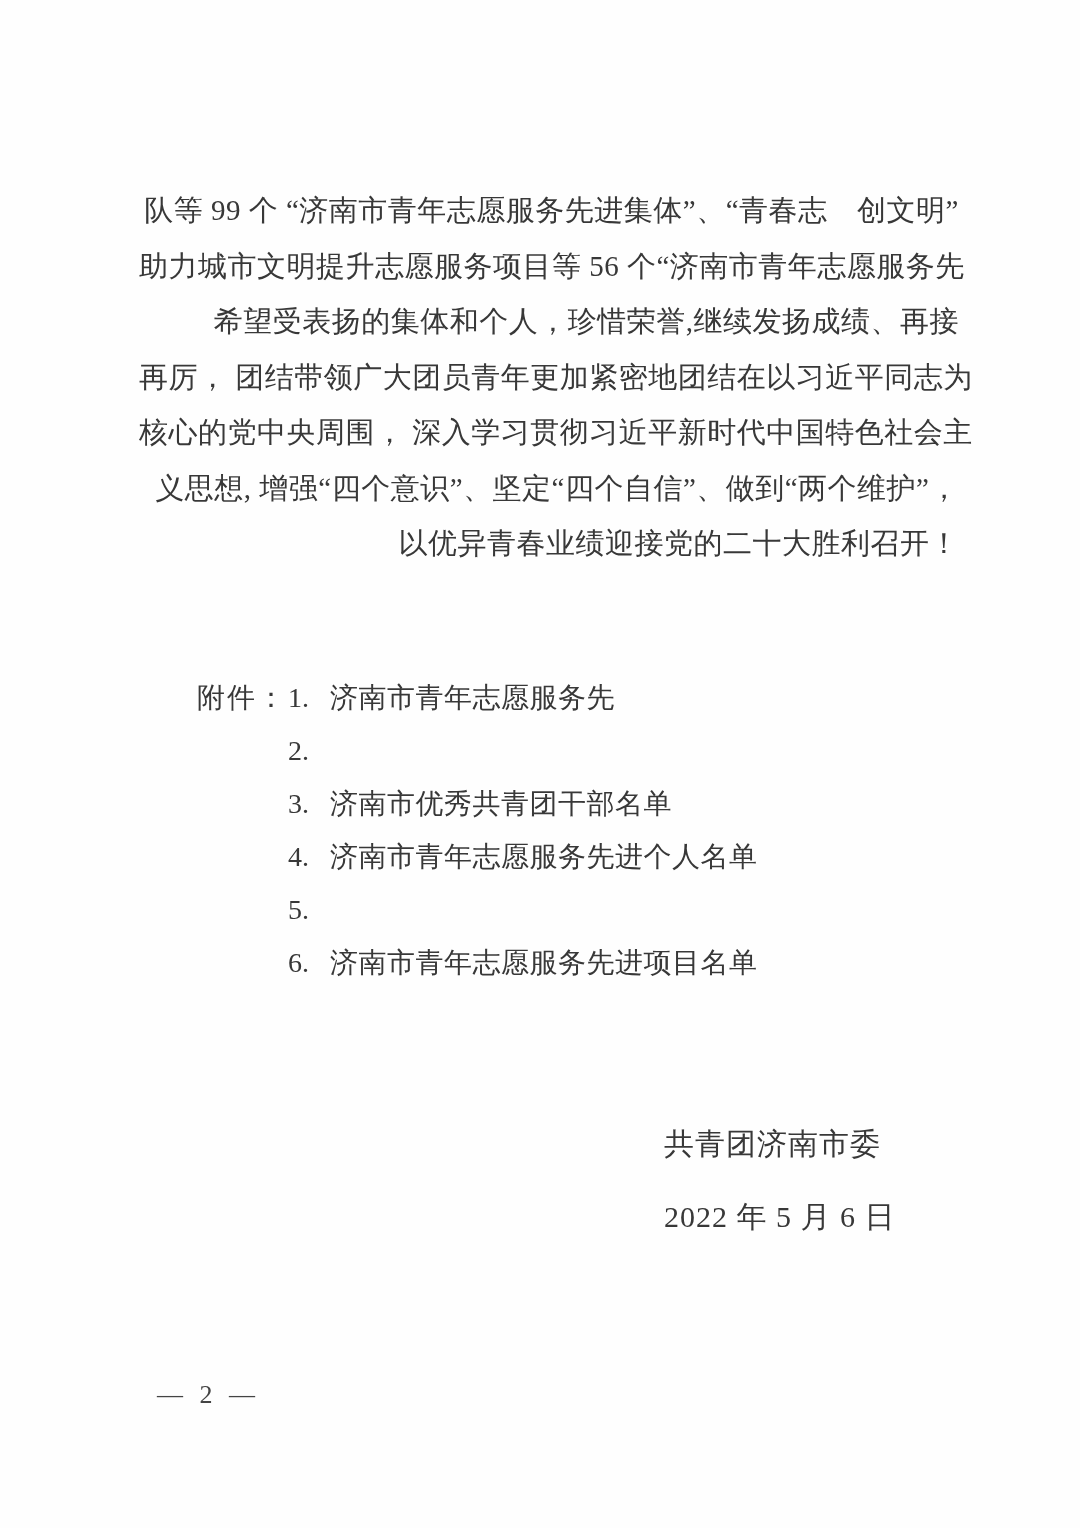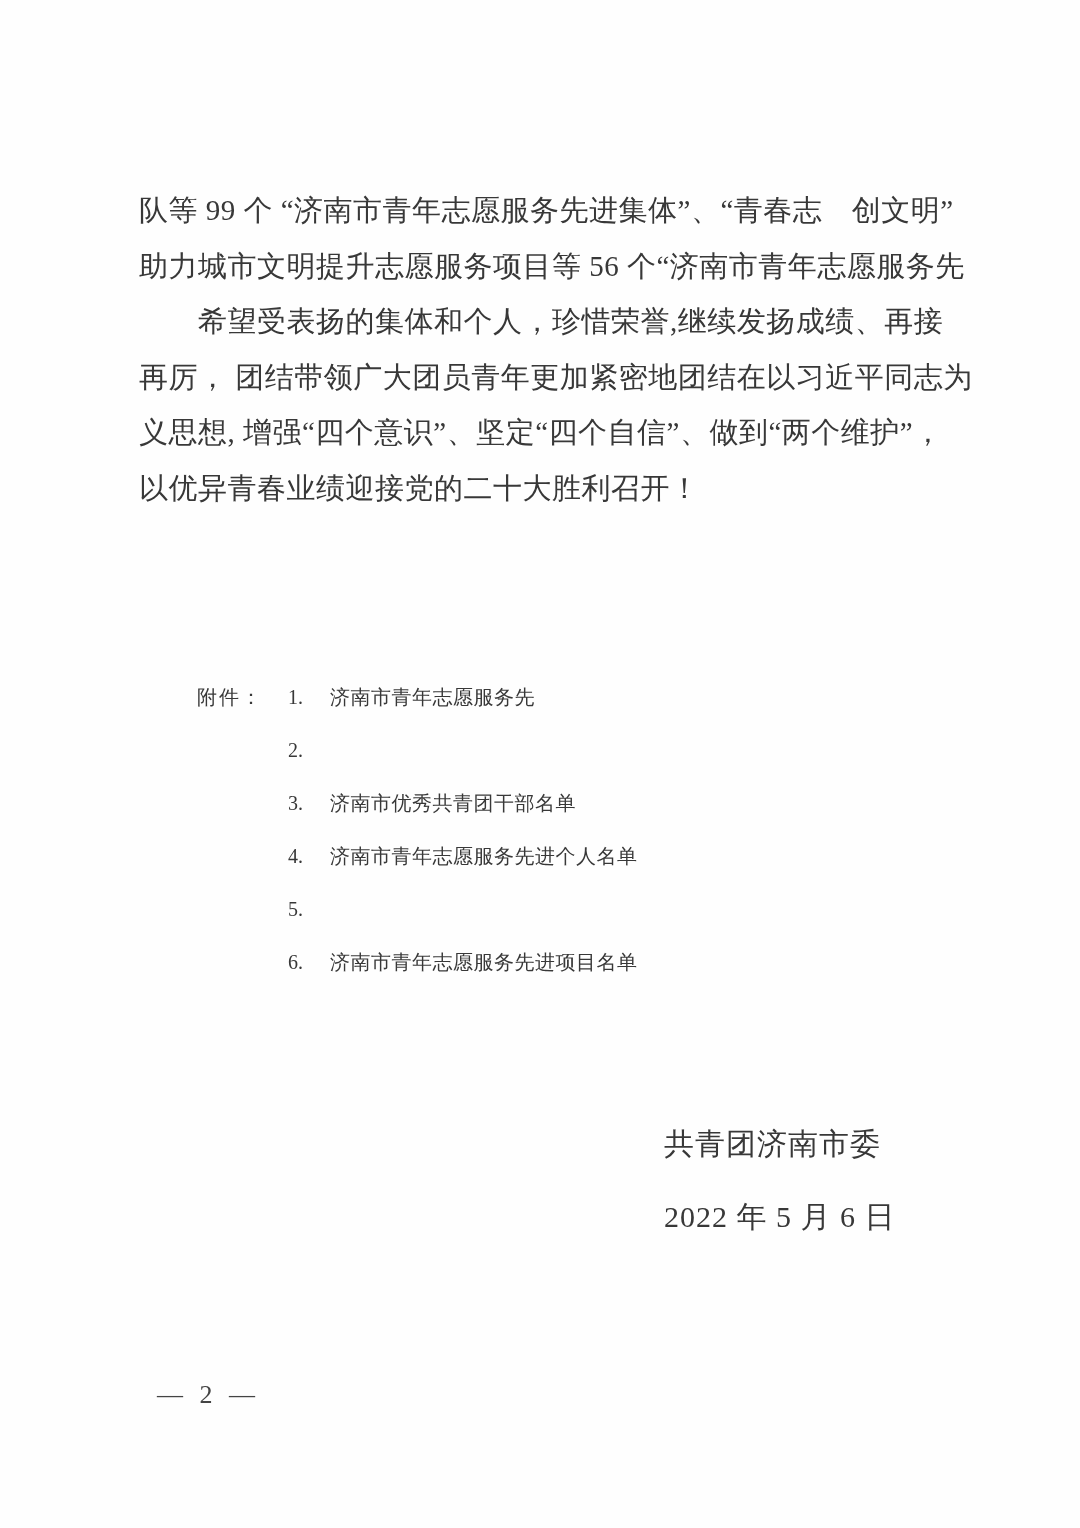--- a/index.html
+++ b/index.html
@@ -16,37 +16,38 @@
     font-family: "Liberation Serif", "DejaVu Serif", serif;
     color: #383838;
     overflow: hidden;
   }
   
   .body-text {
     position: absolute;
     left: 139px;
     top: 183px;
     width: 820px;
+    text-align: right;
   }
   .body-text p {
     margin: 0;
     font-size: 29px;
     line-height: 55.5px;
     white-space: nowrap;
     letter-spacing: 0.5px;
   }
   .body-text p.indent {
     text-indent: 59px;
   }
   
   .attachments {
     position: absolute;
     left: 197px;
     top: 671px;
-    font-size: 20px;
+    font-size: 28px;
   }
   .attach-row {
     display: flex;
     align-items: baseline;
     line-height: 53px;
     white-space: nowrap;
   }
   .attach-label {
     display: inline-block;
     width: 91px;
@@ -86,20 +87,21 @@
 </head>
 <body>
 
 <div class="page">
 
   <div class="body-text">
     <p>队等 99 个 “济南市青年志愿服务先进集体”、“青春志　创文明”</p>
     <p>助力城市文明提升志愿服务项目等 56 个“济南市青年志愿服务先</p>
     <p class="indent">希望受表扬的集体和个人，珍惜荣誉,继续发扬成绩、再接</p>
     <p>再厉， 团结带领广大团员青年更加紧密地团结在以习近平同志为</p>
+    <p>核心的党中央周围， 深入学习贯彻习近平新时代中国特色社会主</p>
     <p>义思想, 增强“四个意识”、坚定“四个自信”、做到“两个维护”，</p>
     <p>以优异青春业绩迎接党的二十大胜利召开！</p>
   </div>
 
   <div class="attachments">
     <div class="attach-row">
       <span class="attach-label">附件：</span>
       <span class="attach-num">1.</span>
       <span class="attach-text">济南市青年志愿服务先</span>
     </div>

